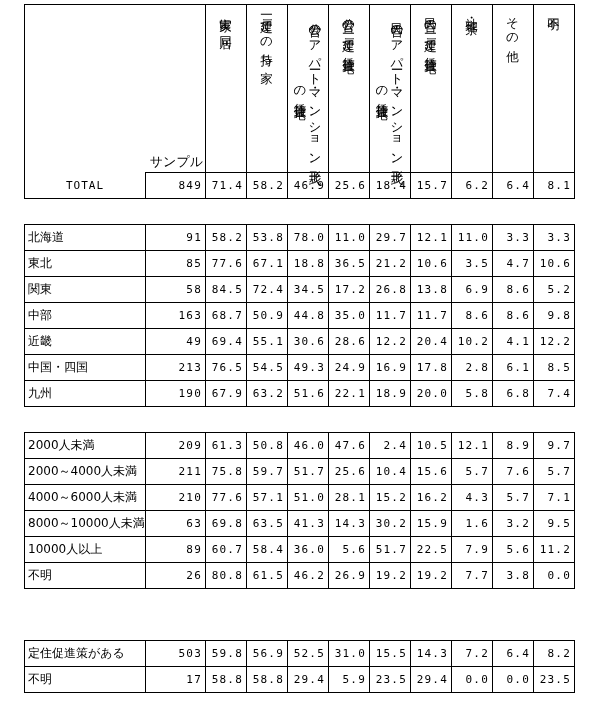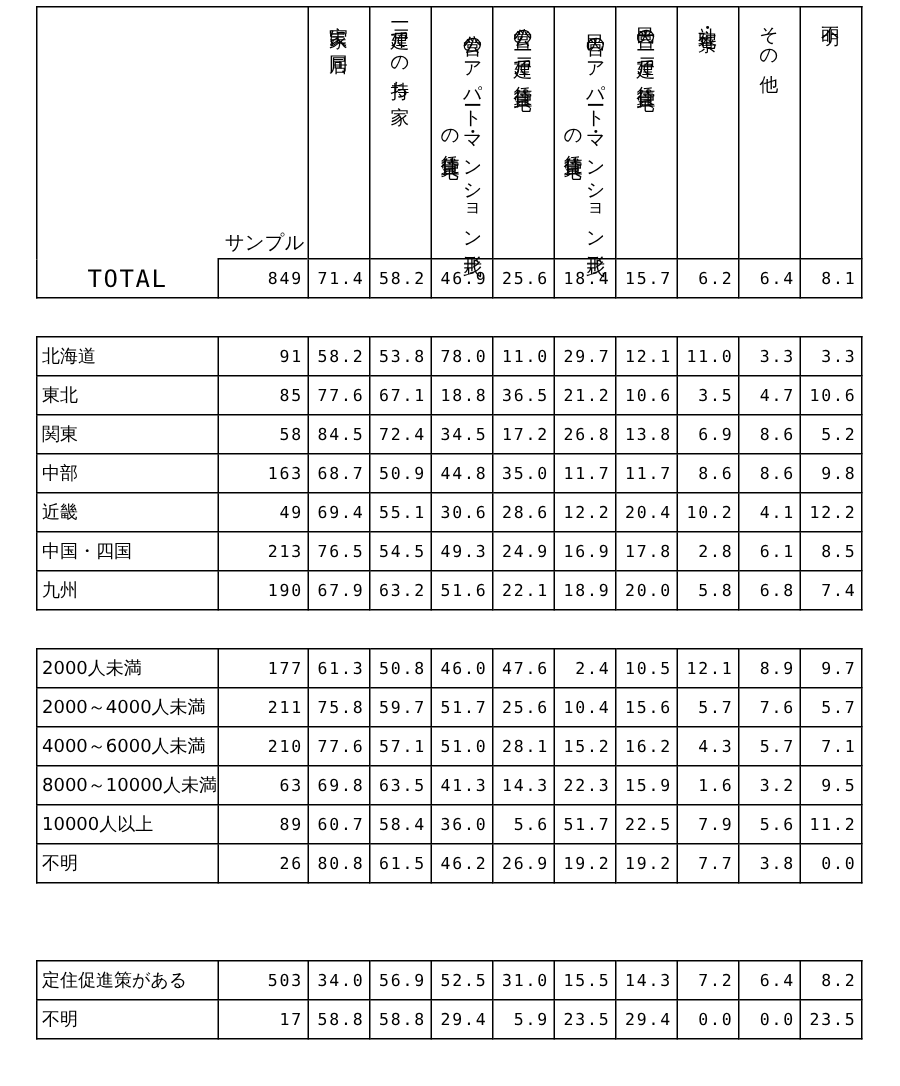--- a/index.html
+++ b/index.html
@@ -10,21 +10,21 @@
     .num { text-align: right; font-size: 11px; padding-right: 3px; letter-spacing: 1.2px;
            font-family: "DejaVu Sans Mono", "Liberation Mono", monospace; }
     .lbl { text-align: left; font-size: 12px; padding-left: 3px;
            font-family: "DejaVu Sans", sans-serif; white-space: nowrap; }
     #header-table { top: 4px; }
     #header-table tr.hdr td { height: 167px; vertical-align: top; }
     #header-table tr.tot td { height: 25px; }
     .corner { border-bottom: none !important; position: relative; }
     .sample-label { position: absolute; right: 2px; bottom: 1px; font-size: 13px;
                     font-family: "DejaVu Sans", sans-serif; }
-    .total-label { text-align: center; font-size: 16px; border-top: none !important;
+    .total-label { text-align: center; font-size: 11px; border-top: none !important;
                    font-family: "DejaVu Sans Mono", monospace; letter-spacing: 1px; }
     .vhead { writing-mode: vertical-rl; text-orientation: upright; font-size: 12.5px;
              line-height: 15px; padding-top: 3px; margin: 0 auto; letter-spacing: 1.5px;
              font-family: "DejaVu Sans", sans-serif; max-height: 160px; }
     .vcell { text-align: center; }
     .grp td { height: 25px; }
     #region-table { top: 224px; }
     #pop-table { top: 432px; }
     #policy-table { top: 640px; }
     col.c0 { width: 121px; } col.c1 { width: 60px; }
@@ -215,21 +215,21 @@
       <col class="cn">
       <col class="cn">
       <col class="cn">
       <col class="cn">
       <col class="cn">
       <col class="cn">
     </colgroup>
   <tbody>
       <tr>
         <td class="lbl">2000人未満</td>
-        <td class="num">177</td>
+        <td class="num">209</td>
         <td class="num">61.3</td>
         <td class="num">50.8</td>
         <td class="num">46.0</td>
         <td class="num">47.6</td>
         <td class="num">2.4</td>
         <td class="num">10.5</td>
         <td class="num">12.1</td>
         <td class="num">8.9</td>
         <td class="num">9.7</td>
       </tr>
@@ -259,21 +259,21 @@
         <td class="num">5.7</td>
         <td class="num">7.1</td>
       </tr>
       <tr>
         <td class="lbl">8000～10000人未満</td>
         <td class="num">63</td>
         <td class="num">69.8</td>
         <td class="num">63.5</td>
         <td class="num">41.3</td>
         <td class="num">14.3</td>
-        <td class="num">22.3</td>
+        <td class="num">30.2</td>
         <td class="num">15.9</td>
         <td class="num">1.6</td>
         <td class="num">3.2</td>
         <td class="num">9.5</td>
       </tr>
       <tr>
         <td class="lbl">10000人以上</td>
         <td class="num">89</td>
         <td class="num">60.7</td>
         <td class="num">58.4</td>
@@ -312,21 +312,21 @@
       <col class="cn">
       <col class="cn">
       <col class="cn">
       <col class="cn">
       <col class="cn">
     </colgroup>
   <tbody>
       <tr>
         <td class="lbl">定住促進策がある</td>
         <td class="num">503</td>
-        <td class="num">34.0</td>
+        <td class="num">59.8</td>
         <td class="num">56.9</td>
         <td class="num">52.5</td>
         <td class="num">31.0</td>
         <td class="num">15.5</td>
         <td class="num">14.3</td>
         <td class="num">7.2</td>
         <td class="num">6.4</td>
         <td class="num">8.2</td>
       </tr>
       <tr>

